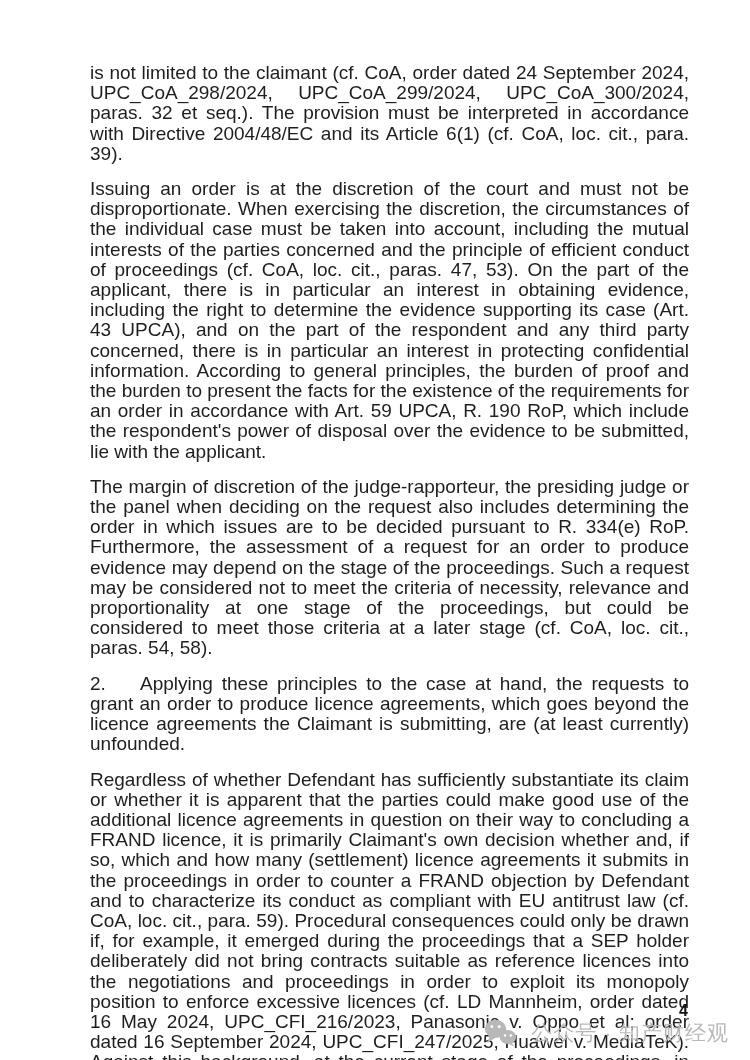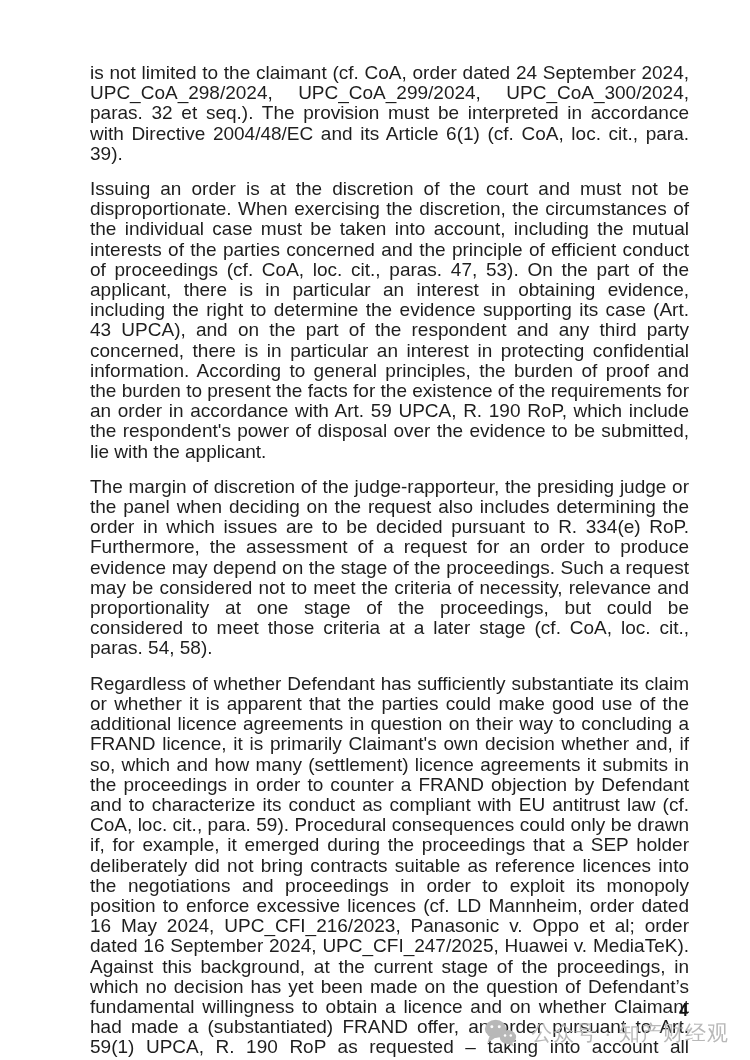--- a/index.html
+++ b/index.html
@@ -66,20 +66,21 @@
 <div class="page">
 
   <div class="content">
 
     <p class="para"><span>is not limited to the claimant (cf. CoA, order dated 24 September 2024, UPC_CoA_298/2024, UPC_CoA_299/2024, UPC_CoA_300/2024, paras. 32 et seq.). The provision must be interpreted in accordance with Directive 2004/48/EC and its Article 6(1) (cf. CoA, loc. cit., para. 39).</span></p>
 
     <p class="para"><span>Issuing an order is at the discretion of the court and must not be disproportionate. When exercising the discretion, the circumstances of the individual case must be taken into account, including the mutual interests of the parties concerned and the principle of efficient conduct of proceedings (cf. CoA, loc. cit., paras. 47, 53). On the part of the applicant, there is in particular an interest in obtaining evidence, including the right to determine the evidence supporting its case (Art. 43 UPCA), and on the part of the respondent and any third party concerned, there is in particular an interest in protecting confidential information. According to general principles, the burden of proof and the burden to present the facts for the existence of the requirements for an order in accordance with Art. 59 UPCA, R. 190 RoP, which include the respondent's power of disposal over the evidence to be submitted, lie with the applicant.</span></p>
 
     <p class="para"><span>The margin of discretion of the judge-rapporteur, the presiding judge or the panel when deciding on the request also includes determining the order in which issues are to be decided pursuant to R. 334(e) RoP. Furthermore, the assessment of a request for an order to produce evidence may depend on the stage of the proceedings. Such a request may be considered not to meet the criteria of necessity, relevance and proportionality at one stage of the proceedings, but could be considered to meet those criteria at a later stage (cf. CoA, loc. cit., paras. 54, 58).</span></p>
 
+    <p class="para"><span class="para-num">2.</span><span>Applying these principles to the case at hand, the requests to grant an order to produce licence agreements, which goes beyond the licence agreements the Claimant is submitting, are (at least currently) unfounded.</span></p>
 
     <p class="para"><span>Regardless of whether Defendant has sufficiently substantiate its claim or whether it is apparent that the parties could make good use of the additional licence agreements in question on their way to concluding a FRAND licence, it is primarily Claimant's own decision whether and, if so, which and how many (settlement) licence agreements it submits in the proceedings in order to counter a FRAND objection by Defendant and to characterize its conduct as compliant with EU antitrust law (cf. CoA, loc. cit., para. 59). Procedural consequences could only be drawn if, for example, it emerged during the proceedings that a SEP holder deliberately did not bring contracts suitable as reference licences into the negotiations and proceedings in order to exploit its monopoly position to enforce excessive licences (cf. LD Mannheim, order dated 16 May 2024, UPC_CFI_216/2023, Panasonic v. Oppo et al; order dated 16 September 2024, UPC_CFI_247/2025, Huawei v. MediaTeK). Against this background, at the current stage of the proceedings, in which no decision has yet been made on the question of Defendant’s fundamental willingness to obtain a licence and on whether Claimant had made a (substantiated) FRAND offer, an order pursuant to Art. 59(1) UPCA, R. 190 RoP as requested – taking into account all aspects of the case at hand – is not appropriate. In particular, contrary to what Defendant may think, at the current stage of the proceedings, it cannot yet be assessed with the necessary certainty whether the Claimant actually deliberately did not bring contracts suitable as reference licences into the negotiations and proceedings in order to exploit a monopoly position to enforce excessive licences. On a regular basis, it is not necessary that a party discloses all its licence agreements regardless of their relevance, which may be the aim of Defendant’s request II. At least, at the current stage of the proceedings, it cannot be assessed, whether the further agreements requested in addition to those already submitted or to be submitted are necessary and proportionate, taking also the interests of the licensees concerned into account. It is the Claimant’s risk whether it has provided the Defendant with sufficient information to comply with its obligations to explain its licence offer in</span></p>
 
   </div>
 
   <div class="page-num">4</div>
 
   <div class="footer-watermark">
     <span class="wm-icon">
       <svg width="33" height="28" viewBox="0 0 40 34" aria-hidden="true">

